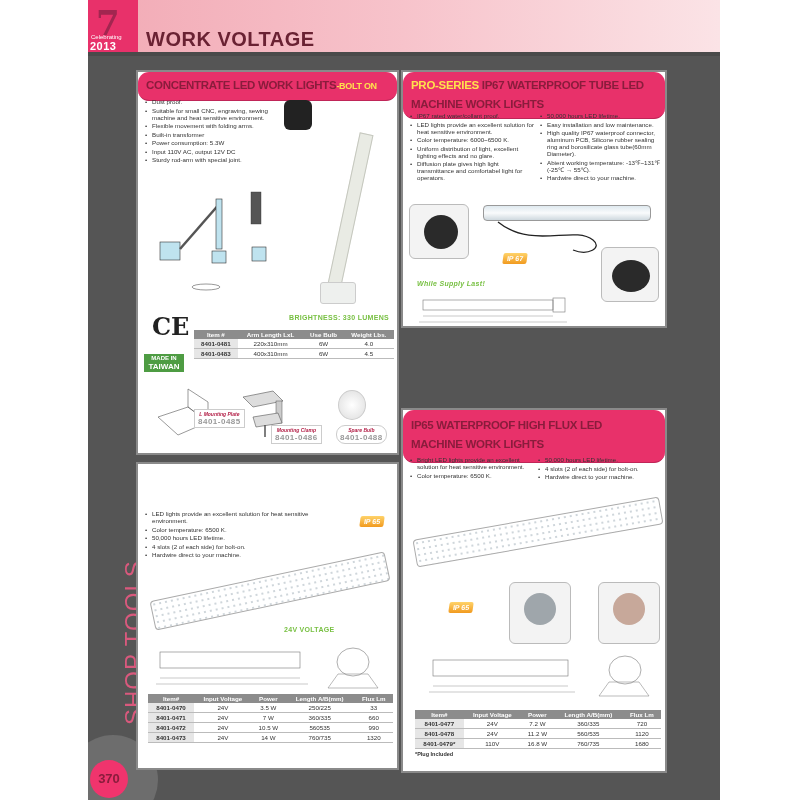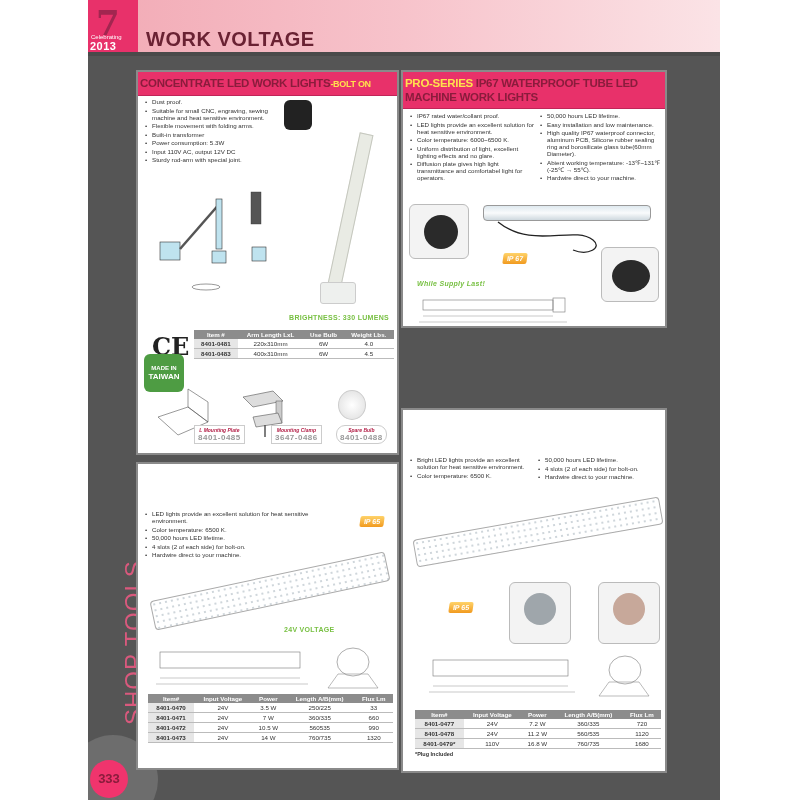--- a/index.html
+++ b/index.html
@@ -15,42 +15,42 @@
   .logo-celebrating { position: absolute; left: 3px; top: 34px; font-size: 6px; color: #ffffff; }
   .logo-year { position: absolute; left: 2px; top: 40px; font-size: 11px; color: #ffffff; font-weight: bold; letter-spacing: 0.5px; }
   .header-title { position: absolute; left: 58px; top: 28px; font-size: 20px; font-weight: bold; color: #6a2233; letter-spacing: 0.5px; }
 
   .side-label { position: absolute; left: 2px; top: 545px; width: 60px; height: 200px; }
   .side-text { position: absolute; left: 30px; top: 180px; transform: rotate(-90deg); transform-origin: left top; font-size: 24px; color: #d9597d; letter-spacing: 1px; white-space: nowrap; font-weight: 300; }
   .gear { position: absolute; left: -20px; top: 735px; width: 90px; height: 90px; border-radius: 50%; background: #6d6d6d; }
   .page-num { position: absolute; left: 2px; top: 760px; width: 38px; height: 38px; border-radius: 50%; background: #f0346d; color: #8a1c3c; font-size: 13px; font-weight: bold; text-align: center; line-height: 38px; }
 
   .panel { position: absolute; background: #ffffff; border: 2px solid #8a8a8a; overflow: hidden; }
-  .panel-head { background: #e8316a; color: #8a1c3c; font-family: "Liberation Sans", sans-serif; font-weight: bold; font-size: 11.5px; line-height: 14px; padding: 4px 2px; letter-spacing: -0.3px; text-transform: uppercase; border-bottom: 1px solid #c02558; }
+  .panel-head { background: #e8316a; color: #8a1c3c; font-family: "Liberation Sans", sans-serif; font-weight: bold; font-size: 11.5px; line-height: 19px; padding: 4px 8px; letter-spacing: -0.3px; text-transform: uppercase; border-bottom: 1px solid #c02558; border-radius: 11px; }
   .panel-head .accent { color: #ffe14d; }
   .panel-head .suffix { color: #ffe14d; font-size: 9px; }
 
   .bullets { list-style: none; font-size: 6.2px; color: #333; line-height: 7px; }
   .bullets li { position: relative; padding-left: 8px; margin-bottom: 1.5px; }
   .bullets li::before { content: "•"; position: absolute; left: 1px; top: 0; }
 
   table.spec { border-collapse: collapse; font-size: 6.2px; color: #333; width: 100%; }
   table.spec th { background: #8c8c8c; color: #ffffff; font-weight: bold; padding: 1px 3px; text-align: center; vertical-align: bottom; line-height: 7px; }
   table.spec td { padding: 1px 3px; text-align: center; border-bottom: 1px solid #bbb; line-height: 7px; }
   table.spec td.item { font-weight: bold; background: #e6e6e6; }
 
   .green-label { color: #78c043; font-weight: bold; font-size: 7px; letter-spacing: 0.3px; }
   .ip-badge { position: absolute; background: linear-gradient(180deg,#ffd36a,#f19a1f); color: #fff; font-weight: bold; font-size: 7px; padding: 2px 4px; border-radius: 2px; transform: skewX(-8deg); }
 
   .img-lamp-head { position: absolute; background: #222; border-radius: 6px; }
   .img-rod { position: absolute; background: #e9ebe4; border: 1px solid #c5c7be; }
   .tube { position: absolute; border-radius: 4px; }
   .box-img { position: absolute; border: 1px solid #bbb; border-radius: 6px; background: #f3f3f3; }
   .ce { position: absolute; font-family: "DejaVu Serif", serif; font-size: 24px; font-weight: bold; color: #222; }
-  .made-in { position: absolute; background: #4e9c43; color: #fff; font-size: 6px; font-weight: bold; text-align: center; line-height: 7px; padding: 11px 2px; border-radius: 6px; }
+  .made-in { position: absolute; background: #4e9c43; color: #fff; font-size: 6px; font-weight: bold; text-align: center; line-height: 7px; padding: 1px 2px; }
   .acc-label { position: absolute; border: 1px solid #ccc; background: #fff; text-align: center; padding: 1px 3px; }
   .acc-label .a1 { color: #b21d45; font-size: 5px; font-style: italic; font-weight: bold; }
   .acc-label .a2 { color: #999; font-size: 8px; font-weight: bold; letter-spacing: 0.5px; }
 </style>
 </head>
 <body>
 
 <div class="page">
 
   <div class="header">
@@ -60,21 +60,21 @@
       <div class="logo-year">2013</div>
     </div>
     <div class="header-title">WORK VOLTAGE</div>
   </div>
   <div class="header-bar"></div>
 
   <div class="side-label">
     <div class="side-text">SHOP TOOLS</div>
   </div>
   <div class="gear"></div>
-  <div class="page-num">333</div>
+  <div class="page-num">370</div>
 
   <div class="panel" style="left:48px; top:70px; width:263px; height:385px;">
     <div class="panel-head">
       <span>CONCENTRATE LED WORK LIGHTS</span><span class="suffix">-Bolt On</span>
     </div>
     <ul class="bullets" style="position:absolute; left:6px; top:26px; width:130px;">
       <li>Dust proof.</li>
       <li>Suitable for small CNC, engraving, sewing machine and heat sensitive environment.</li>
       <li>Flexible movement with folding arms.</li>
       <li>Built-in transformer</li>
@@ -90,21 +90,21 @@
     <svg style="position:absolute; left:8px; top:115px;" width="150" height="115" viewBox="0 0 150 115">
       <rect x="14" y="55" width="20" height="18" fill="#bfe3ef" stroke="#333" stroke-width="0.6"></rect>
       <line x1="34" y1="62" x2="75" y2="15" stroke="#555" stroke-width="2.5"></line>
       <rect x="70" y="12" width="6" height="50" fill="#bfe3ef" stroke="#333" stroke-width="0.6"></rect>
       <rect x="66" y="64" width="14" height="12" fill="#bfe3ef" stroke="#333" stroke-width="0.6"></rect>
       <rect x="105" y="5" width="10" height="32" fill="#555" stroke="#333" stroke-width="0.4"></rect>
       <rect x="106" y="60" width="14" height="14" fill="#bfe3ef" stroke="#333" stroke-width="0.6"></rect>
       <ellipse cx="60" cy="100" rx="14" ry="3" fill="none" stroke="#333" stroke-width="0.5"></ellipse>
     </svg>
     <div class="green-label" style="position:absolute; right:8px; top:242px;">BRIGHTNESS: 330 LUMENS</div>
-    <div class="ce" style="left:14px; top:260px;">CE</div>
+    <div class="ce" style="left:14px; top:240px;">CE</div>
     <div class="made-in" style="left:6px; top:282px; width:40px;">
       <div>MADE IN</div>
       <div style="font-size:8px; line-height:9px;">TAIWAN</div>
     </div>
     <div style="position:absolute; left:56px; top:258px; width:200px;">
       <table class="spec">
         <thead>
           <tr>
             <th>Item #</th>
             <th>Arm Length LxL</th>
@@ -126,33 +126,33 @@
             <td>4.5</td>
           </tr>
         </tbody>
       </table>
     </div>
 
     <svg style="position:absolute; left:10px; top:315px;" width="70" height="55" viewBox="0 0 70 55">
       <polygon points="10,30 40,20 60,35 30,48" fill="none" stroke="#555" stroke-width="0.6"></polygon>
       <polygon points="40,2 40,20 60,35 60,15" fill="none" stroke="#555" stroke-width="0.6"></polygon>
     </svg>
-    <div class="acc-label" style="left:56px; top:353px;">
+    <div class="acc-label" style="left:56px; top:337px;">
       <div class="a1">L Mounting Plate</div>
       <div class="a2">8401-0485</div>
     </div>
     <svg style="position:absolute; left:100px; top:315px;" width="50" height="50" viewBox="0 0 50 50">
       <polygon points="5,10 35,4 45,14 15,20" fill="#ddd" stroke="#555" stroke-width="0.6"></polygon>
       <rect x="38" y="14" width="6" height="22" fill="#ccc" stroke="#555" stroke-width="0.5"></rect>
       <polygon points="15,30 40,26 44,36 18,40" fill="#ddd" stroke="#555" stroke-width="0.6"></polygon>
       <line x1="27" y1="38" x2="27" y2="50" stroke="#555" stroke-width="1.5"></line>
     </svg>
     <div class="acc-label" style="left:133px; top:353px;">
       <div class="a1">Mounting Clamp</div>
-      <div class="a2">3647-0486</div>
+      <div class="a2">8401-0486</div>
     </div>
     <div style="position:absolute; left:200px; top:318px; width:28px; height:30px; border-radius:50%; background:radial-gradient(circle,#fff,#ddd); border:1px solid #ccc;"></div>
     <div class="acc-label" style="left:198px; top:353px;border-radius:9px;">
       <div class="a1">Spare Bulb</div>
       <div class="a2">8401-0488</div>
     </div>
   </div>
 
   <div class="panel" style="left:313px; top:70px; width:266px; height:258px;">
     <div class="panel-head">
@@ -298,20 +298,23 @@
             <td>14 W</td>
             <td>760/735</td>
             <td>1320</td>
           </tr>
         </tbody>
       </table>
     </div>
   </div>
 
   <div class="panel" style="left:313px; top:408px; width:266px; height:365px;">
+    <div class="panel-head" style="padding-top:6px; padding-bottom:8px;">
+      <span style="display:block; width:230px;">IP65 WATERPROOF HIGH FLUX LED MACHINE WORK LIGHTS</span>
+    </div>
     <ul class="bullets" style="position:absolute; left:6px; top:46px; width:120px;">
       <li>Bright LED lights provide an excellent solution for heat sensitive environment.</li>
       <li>Color temperature: 6500 K.</li>
     </ul>
     <ul class="bullets" style="position:absolute; left:134px; top:46px; width:128px;">
       <li>50,000 hours LED lifetime.</li>
       <li>4 slots (2 of each side) for bolt-on.</li>
       <li>Hardwire direct to your machine.</li>
     </ul>
     <div class="tube" style="left:10px; top:108px; width:250px; height:28px; transform:rotate(-10deg); background:linear-gradient(180deg,#eef2f5,#ffffff 40%,#d6dde2); border:1px solid #aaa; background-image:radial-gradient(#cfd6db 1px, transparent 1.2px); background-size:6px 6px;"></div>

